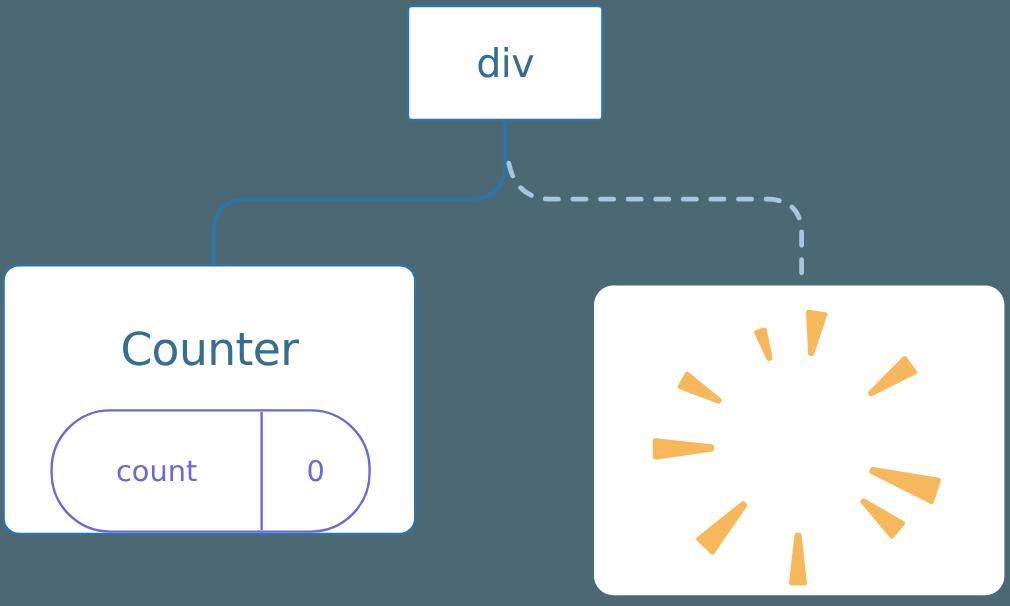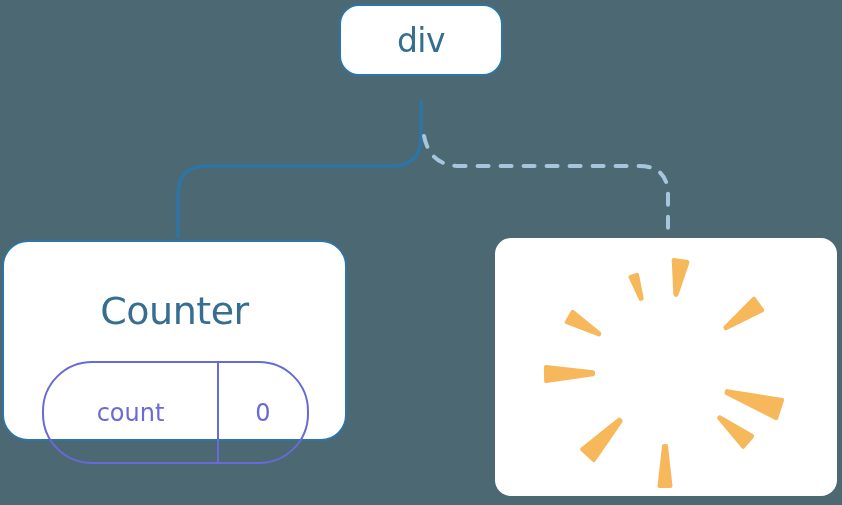--- a/index.html
+++ b/index.html
@@ -13,31 +13,31 @@
   .connectors { position: absolute; left: 0; top: 0; width: 842px; height: 505px; }
   .edge-solid { fill: none; stroke: #2e74a4; stroke-width: 3.5; }
   .edge-dashed {
     fill: none; stroke: #a5c6dd; stroke-width: 4;
     stroke-dasharray: 11 12; stroke-linecap: round;
   }
 
   .node { position: absolute; background: #ffffff; box-sizing: border-box; }
 
   .root-node {
-    left: 339px; top: 4px; width: 164px; height: 72px;
-    border: 2.5px solid #2e74a4; border-radius: 20px;
+    left: 339px; top: 4px; width: 164px; height: 97px;
+    border: 2.5px solid #2e74a4; border-radius: 4px;
     display: flex; align-items: center; justify-content: center;
   }
   .root-label {
     color: #356e91; font-size: 33px; letter-spacing: -0.5px;
   }
 
   .counter-node {
-    left: 2px; top: 240px; width: 345px; height: 201px;
-    border: 2.5px solid #2e74a4; border-radius: 26px;
+    left: 2px; top: 220px; width: 345px; height: 226px;
+    border: 2.5px solid #2e74a4; border-radius: 14px;
   }
   .counter-title {
     position: absolute; left: 0; top: 47px; width: 100%;
     text-align: center; color: #356e91; font-size: 38px;
     letter-spacing: -0.5px;
   }
   .state-pill {
     position: absolute; left: 38px; top: 119px;
     width: 263px; height: 99px;
     border: 2.5px solid #6969d7; border-radius: 50px;

